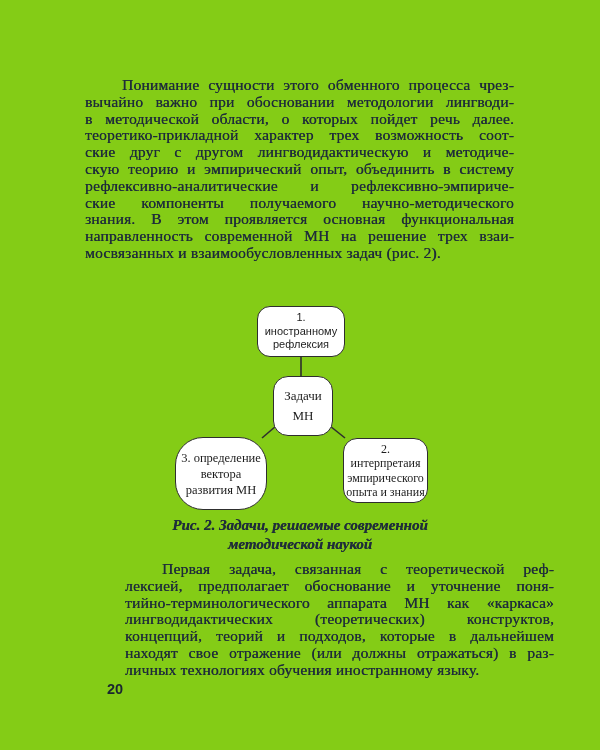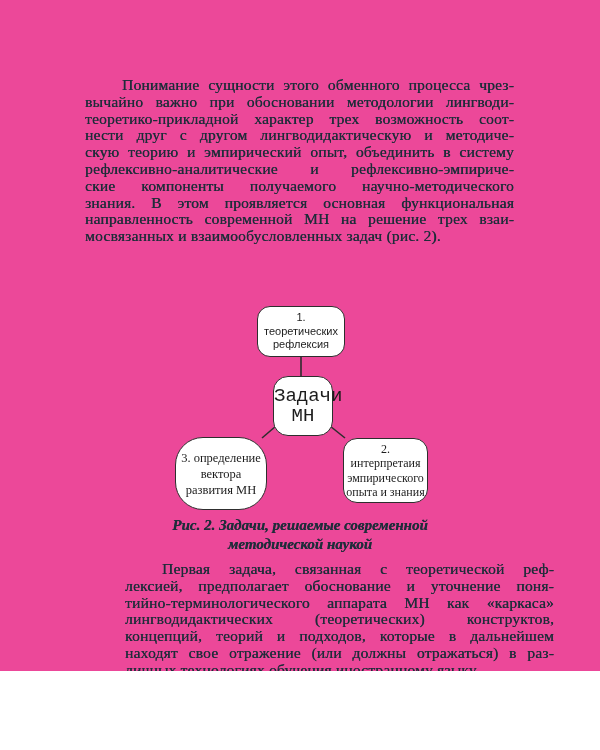--- a/index.html
+++ b/index.html
@@ -1,20 +1,20 @@
 <!DOCTYPE html>
 <html><head>
 <meta charset="utf-8">
 <style>
   html, body { margin: 0; padding: 0; background: #ffffff; }
   .page {
     position: relative;
     width: 600px;
-    height: 671px;
-    background: #ec4899;
+    height: 750px;
+    background: #84cc16;
     font-family: "Liberation Serif", serif;
     overflow: hidden;
   }
   .para {
     position: absolute;
     left: 85px;
     width: 429px;
     color: #1f2d3a;
     font-size: 15.5px;
     line-height: 16.8px;
@@ -46,22 +46,22 @@
   }
   #top-box {
     left: 257px; top: 306px; width: 88px; height: 51px;
     border-radius: 13px;
     font-family: "Liberation Sans", sans-serif;
     font-size: 11px; line-height: 13.5px;
   }
   #center-box {
     left: 273px; top: 376px; width: 60px; height: 60px;
     border-radius: 15px;
-    font-family: Liberation Mono, monospace;
-    font-size: 19px; line-height: 20px;
+    font-family: Liberation Serif, serif;
+    font-size: 13px; line-height: 20px;
   }
   #left-box {
     left: 175px; top: 437px; width: 92px; height: 73px;
     border-radius: 28px;
     font-size: 12.5px; line-height: 16px;
   }
   #right-box {
     left: 343px; top: 438px; width: 85px; height: 65px;
     border-radius: 14px;
     font-size: 12px; line-height: 14.5px;
@@ -93,39 +93,40 @@
   }
 </style>
 </head>
 <body>
 
 <div class="page">
 
   <div class="para" id="para1">
     <div class="line first">Понимание сущности этого обменного процесса чрез-</div>
     <div class="line">вычайно важно при обосновании методологии лингводи-</div>
+    <div class="line">в методической области, о которых пойдет речь далее.</div>
     <div class="line">теоретико-прикладной характер трех возможность соот-</div>
-    <div class="line">нести друг с другом лингводидактическую и методиче-</div>
+    <div class="line">ские друг с другом лингводидактическую и методиче-</div>
     <div class="line">скую теорию и эмпирический опыт, объединить в систему</div>
     <div class="line">рефлексивно-аналитические и рефлексивно-эмпириче-</div>
     <div class="line">ские компоненты получаемого научно-методического</div>
     <div class="line">знания. В этом проявляется основная функциональная</div>
     <div class="line">направленность современной МН на решение трех взаи-</div>
     <div class="line last">мосвязанных и взаимообусловленных задач (рис. 2).</div>
   </div>
 
   <svg class="connectors" width="600" height="750" viewBox="0 0 600 750">
     <line x1="301" y1="357" x2="301" y2="377" stroke="#2e2e2e" stroke-width="1.6"></line>
     <line x1="276" y1="426" x2="262" y2="438" stroke="#2e2e2e" stroke-width="1.6"></line>
     <line x1="330" y1="426" x2="345" y2="438" stroke="#2e2e2e" stroke-width="1.6"></line>
   </svg>
 
   <div class="dbox" id="top-box">
     <div>1.</div>
-    <div>теоретических</div>
+    <div>иностранному</div>
     <div>рефлексия</div>
   </div>
 
   <div class="dbox" id="center-box">
     <div>Задачи</div>
     <div>МН</div>
   </div>
 
   <div class="dbox" id="left-box">
     <div>3. определение</div>

